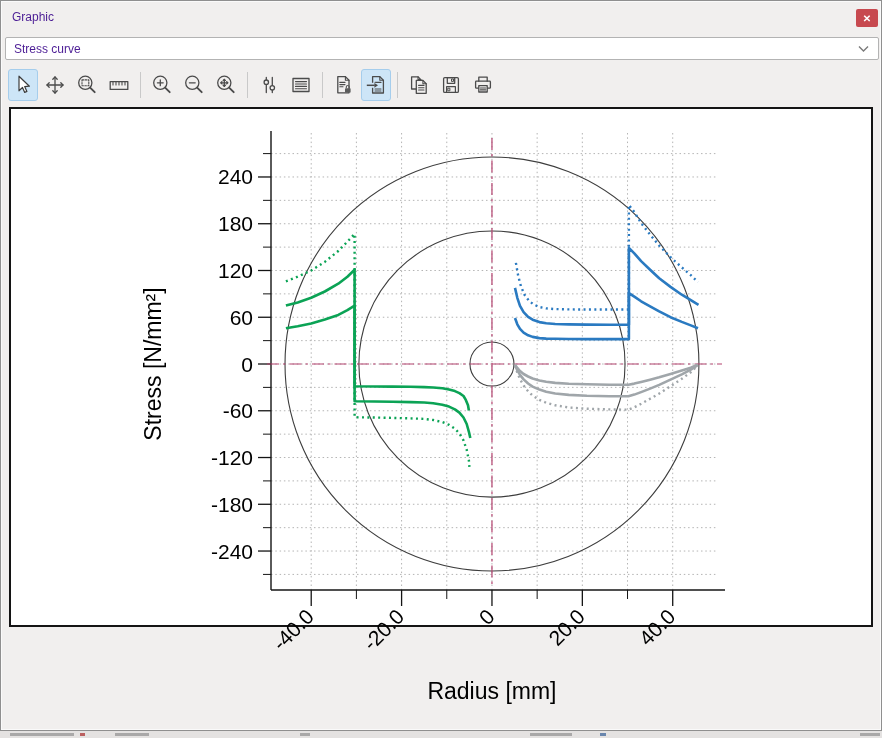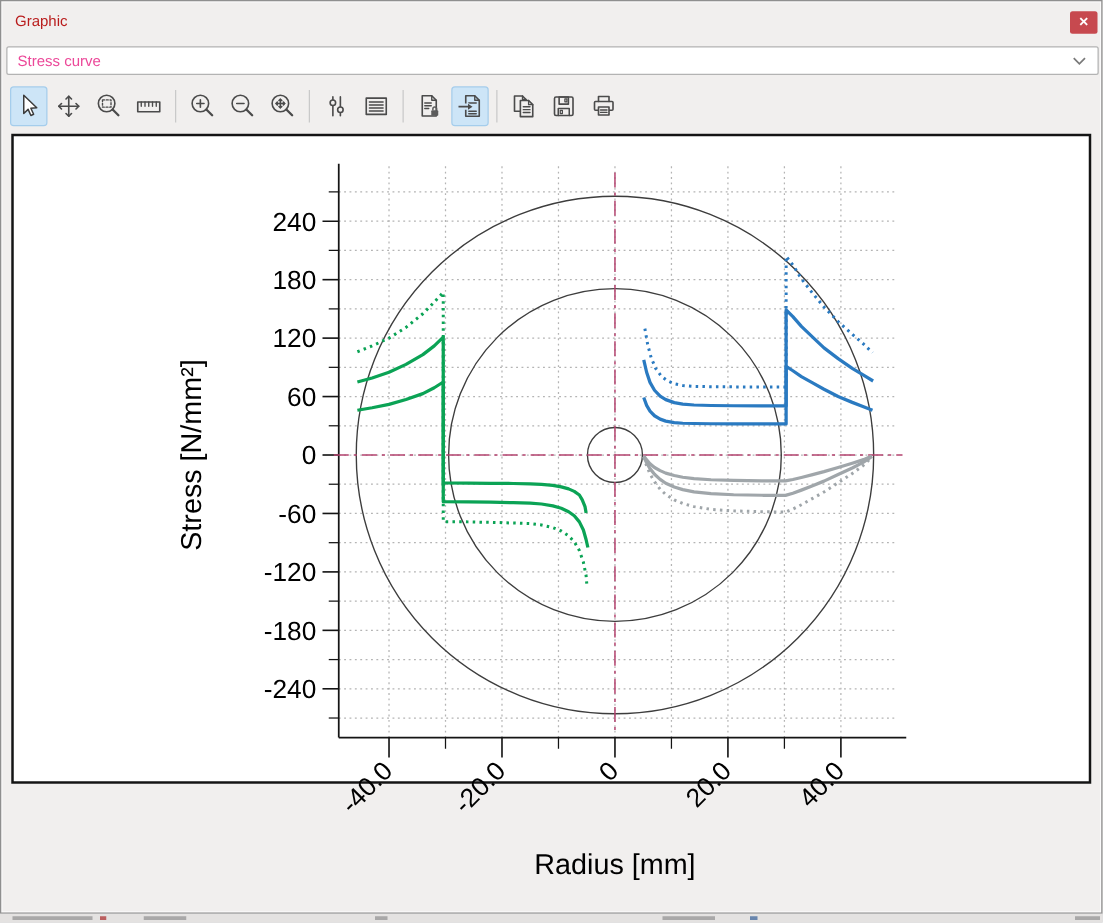--- a/index.html
+++ b/index.html
@@ -2,28 +2,28 @@
 <html><head>
 <meta charset="utf-8">
 <style>
   * { margin:0; padding:0; box-sizing:border-box; }
   html,body { width:882px; height:738px; overflow:hidden;
     font-family:"Liberation Sans", sans-serif; background:#d8d6d5; }
   #window { position:absolute; left:0; top:0; width:882px; height:731px;
     background:#f1efee; border:1px solid #8f8f8f;
     box-shadow: inset 0 0 0 1px #fafafa; }
   #titlebar { position:absolute; left:0; top:0; right:0; height:33px; }
-  #title-text { position:absolute; left:11px; top:9px; font-size:12px; color:#b91c1c; }
+  #title-text { position:absolute; left:11px; top:9px; font-size:12px; color:#4c1d95; }
   #close-btn { position:absolute; right:3px; top:8px; width:22px; height:18px;
     background:#c7494f; color:#fff; font-size:10px; font-weight:bold;
     display:flex; align-items:center; justify-content:center;
     border-radius:2px; cursor:default; }
   #combo { position:absolute; left:4px; top:36px; width:874px; height:23px;
     background:#ffffff; border:1px solid #b3b3b3; border-radius:2px;
-    display:flex; align-items:center; padding:0 8px; font-size:12px; color:#ec4899; }
+    display:flex; align-items:center; padding:0 8px; font-size:12px; color:#4c1d95; }
   #combo .value { flex:1; }
   #toolbar { position:absolute; left:6px; top:64px; right:4px; height:40px;
     display:flex; align-items:center; }
   .tb-btn { width:30px; height:32px; margin:0 1px; border:1px solid transparent;
     border-radius:3px; display:flex; align-items:center; justify-content:center; }
   .tb-btn.sel { background:#cde5f7; border-color:#a5cdec; }
   .tb-sep { width:1px; height:26px; background:#c9c9c9; margin:0 5px; }
   #chart-panel { position:absolute; left:8px; top:106px; width:864px; height:520px;
     background:#ffffff; border:2px solid #141414; }
   #sliver { position:absolute; left:0; top:731px; width:882px; height:7px;

